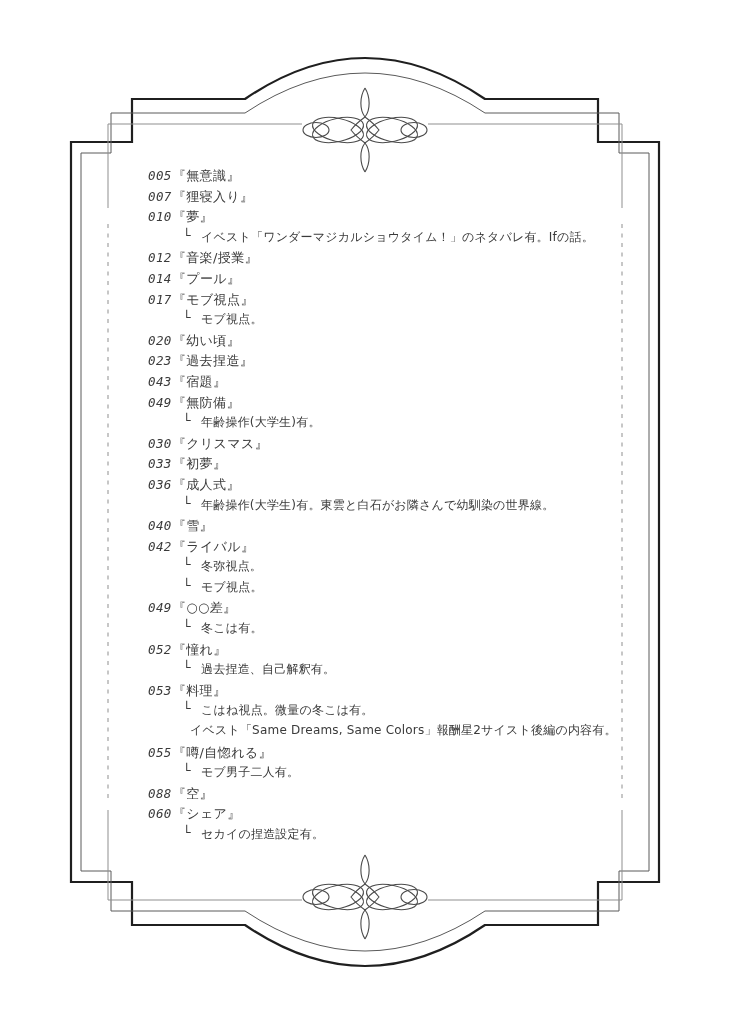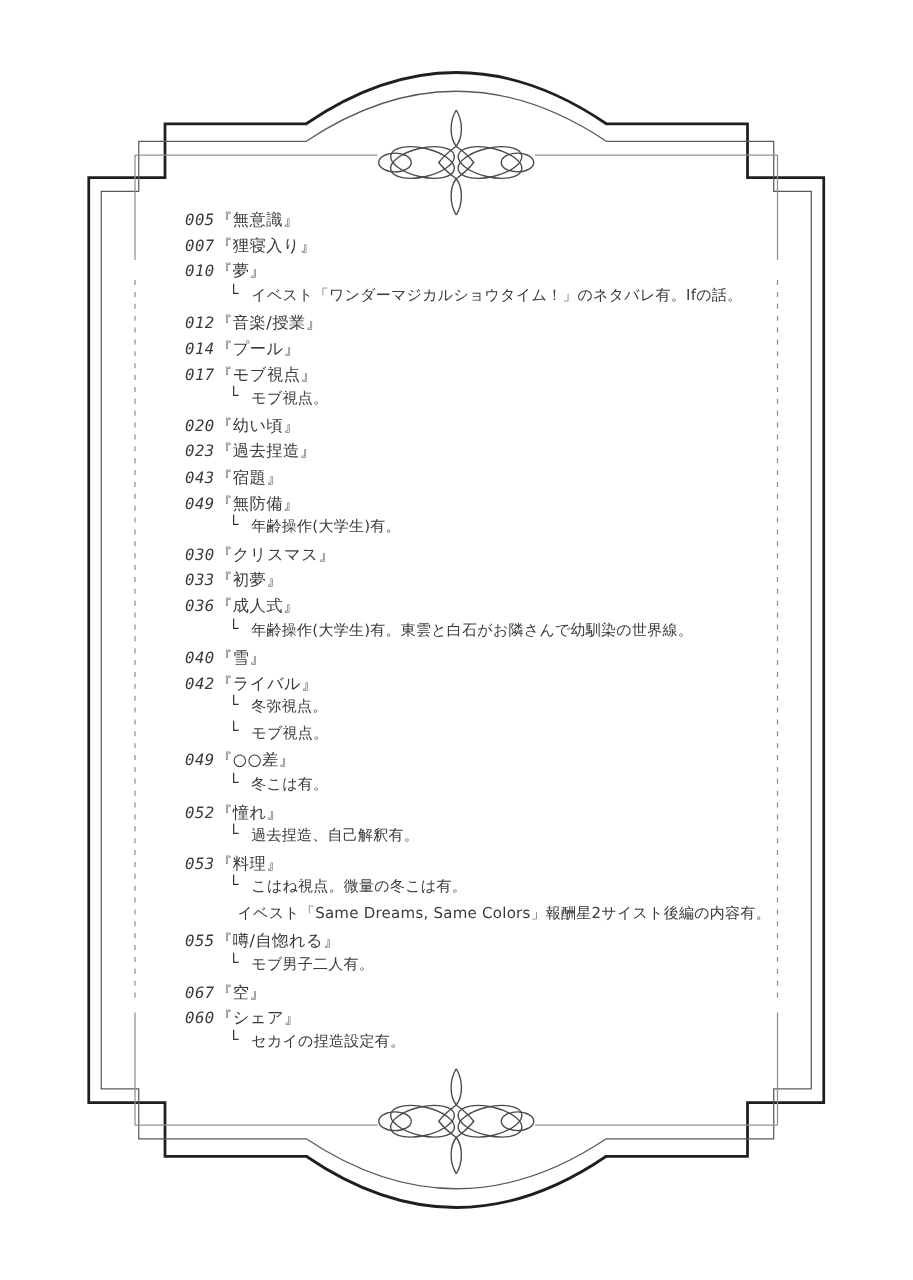--- a/index.html
+++ b/index.html
@@ -194,21 +194,21 @@
 
   <div class="entry-row">
     <span class="entry-num">055</span><span class="entry-title">『噂/自惚れる』</span>
   </div>
 
   <div class="note-row">
     <span class="branch">└</span><span class="note-text">モブ男子二人有。</span>
   </div>
 
   <div class="entry-row">
-    <span class="entry-num">067</span><span class="entry-title">『空』</span>
+    <span class="entry-num">088</span><span class="entry-title">『空』</span>
   </div>
 
   <div class="entry-row">
     <span class="entry-num">060</span><span class="entry-title">『シェア』</span>
   </div>
 
   <div class="note-row">
     <span class="branch">└</span><span class="note-text">セカイの捏造設定有。</span>
   </div>
 </div>

